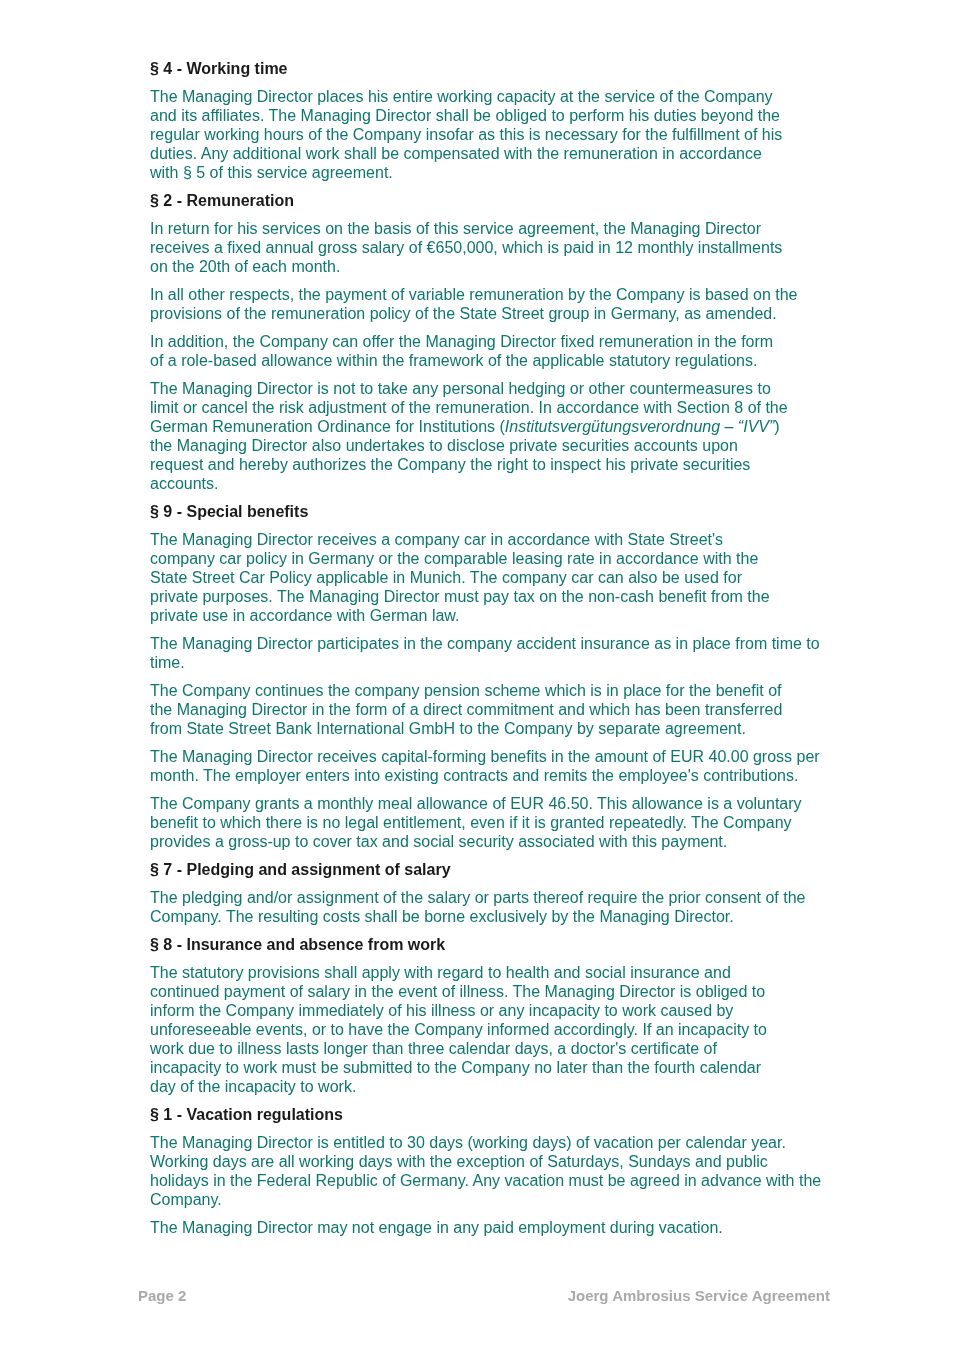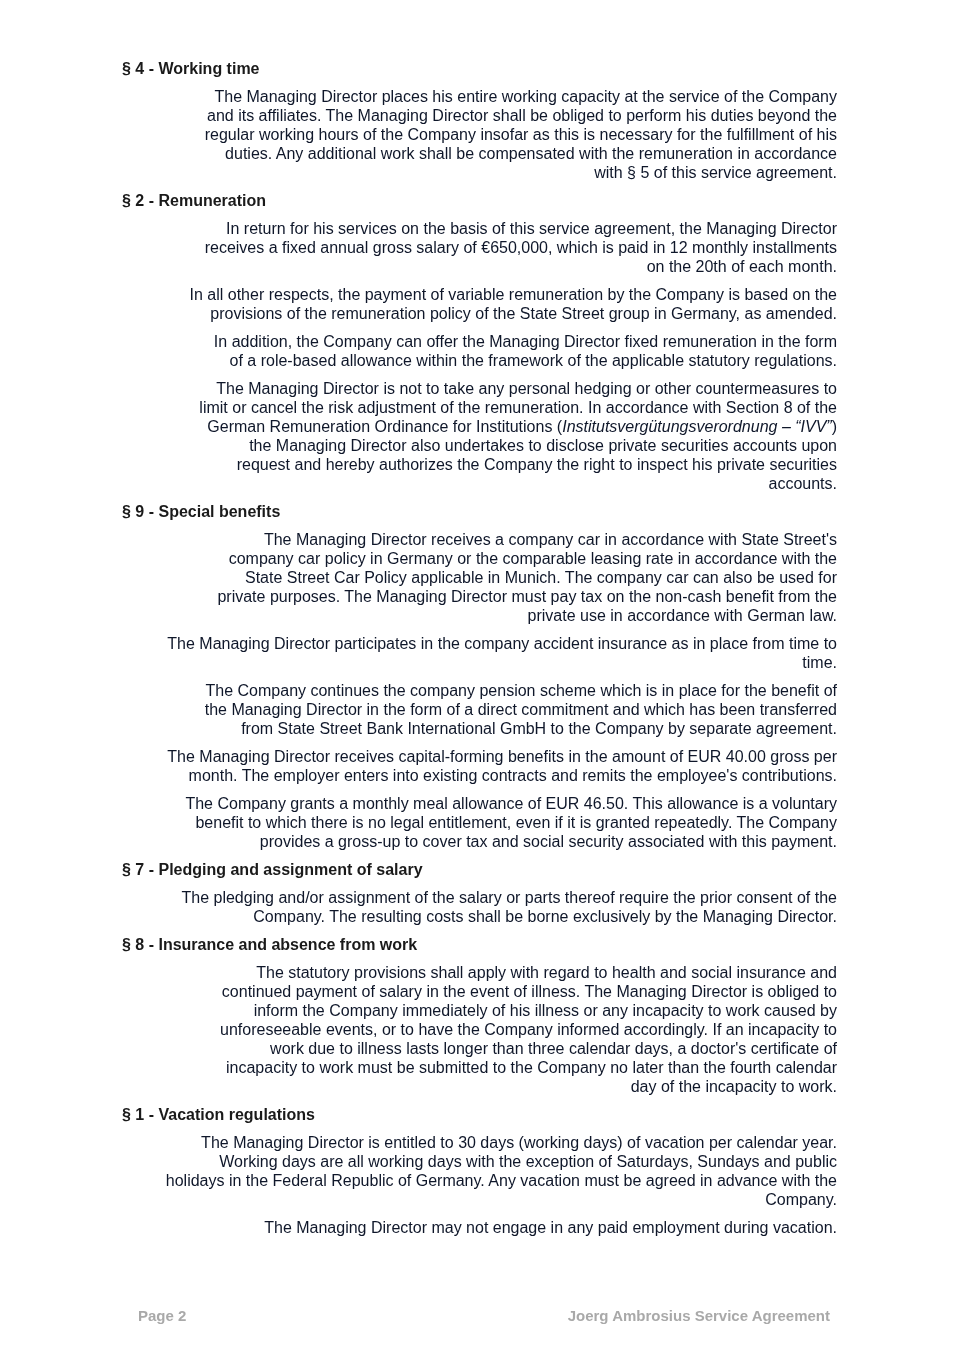--- a/index.html
+++ b/index.html
@@ -15,56 +15,54 @@
   }
   .page {
     position: relative;
     width: 965px;
     height: 1365px;
     background: #ffffff;
     overflow: hidden;
   }
   .content {
     position: absolute;
-    left: 122px;
+    left: 150px;
     top: 59px;
     width: 715px;
   }
   .content h2 {
     font-size: 16px;
     font-weight: bold;
     line-height: 19px;
     margin: 0 0 9px 0;
     color: #1a1a1a;
   }
   .content p {
     font-size: 16px;
     font-weight: normal;
     line-height: 19px;
     margin: 0 0 9px 0;
     white-space: pre-line;
-    color: #0f172a;
-    text-align: right;
+    color: #0f766e;
   }
   .content em {
     font-style: italic;
   }
   .footer {
     position: absolute;
     left: 138px;
     top: 1286px;
     width: 692px;
     display: flex;
     justify-content: space-between;
     align-items: flex-end;
     font-size: 15px;
     font-weight: bold;
     color: #a9a9a9;
     line-height: 19px;
-    margin-top: 20px;
   }
 </style>
 </head>
 <body>
 
 <div class="page">
   <div class="content">
       <h2>§ 4 - Working time</h2>
       <p><span>The Managing Director places his entire working capacity at the service of the Company
 and its affiliates. The Managing Director shall be obliged to perform his duties beyond the

